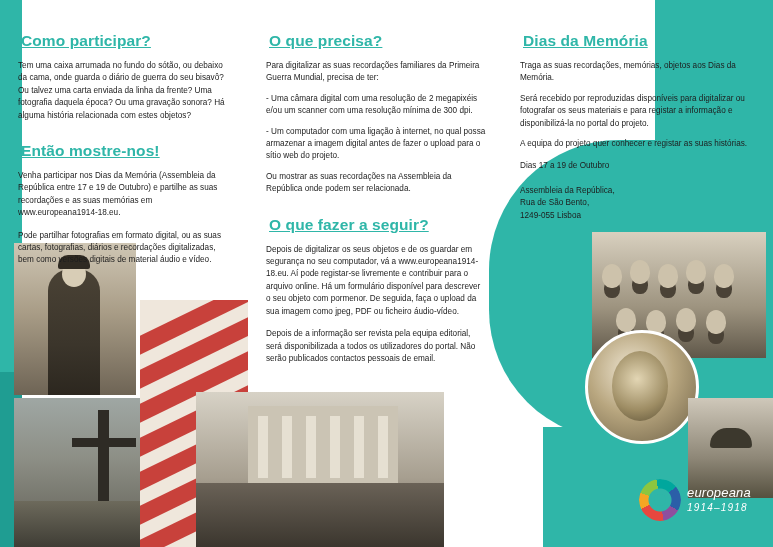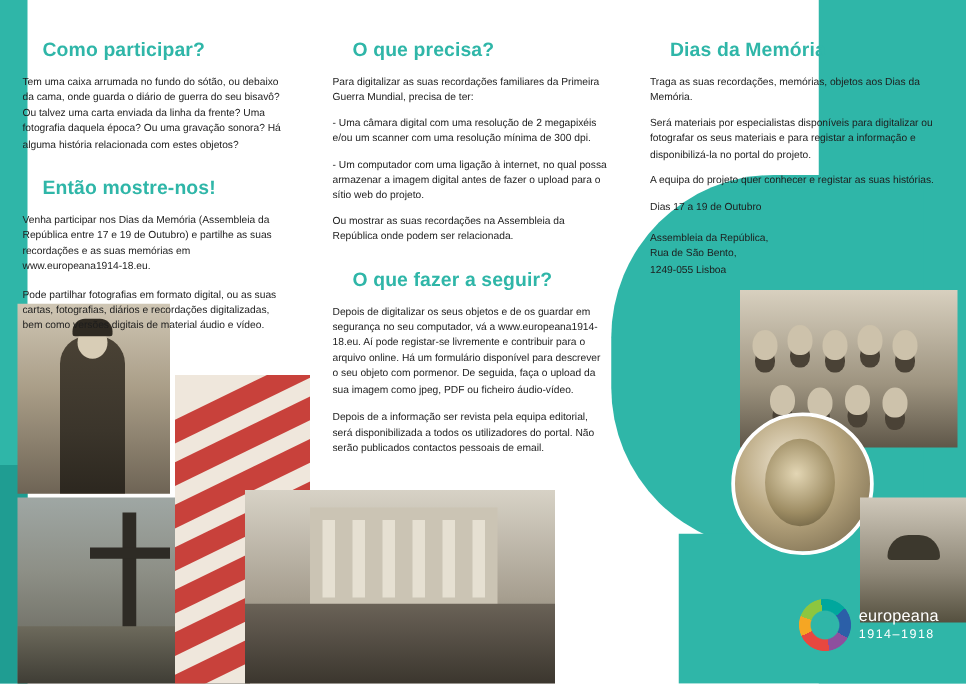--- a/index.html
+++ b/index.html
@@ -246,25 +246,26 @@
     border-radius: 21px 21px 4px 4px;
     background: #3c382d;
   }
 
   
   .col {
     position: absolute;
     color: #2b2b2b;
   }
   h2.heading {
-    margin: 0 0 10px 16px;
+    margin: 0 0 10px 3px;
     color: #2fb6a8;
     font-size: 15.5px;
     font-weight: bold;
     letter-spacing: 0.1px;
+    text-decoration: underline;
   }
   h2.heading.second {
     margin-top: 20px;
   }
   p.body {
     margin: 0 0 10px 0;
     font-size: 8.2px;
     line-height: 12.4px;
     color: #1d1d1d;
   }
@@ -276,20 +277,21 @@
   #col-mid   { left: 266px; top: 32px;  width: 220px; }
   #col-right { left: 520px; top: 32px;  width: 228px; }
 
   
   #logo {
     position: absolute;
     left: 639px;
     top: 477px;
     width: 120px;
     height: 50px;
+    font-style: italic;
   }
   #logo .mark {
     position: absolute;
     left: 0;
     top: 2px;
     width: 42px;
     height: 42px;
   }
   #logo .mark .swirl {
     position: absolute;
@@ -417,21 +419,21 @@
     <p class="body tight">- Um computador com uma ligação à internet, no qual possa armazenar a imagem digital antes de fazer o upload para o sítio web do projeto.</p>
     <p class="body">Ou mostrar as suas recordações na Assembleia da República onde podem ser relacionada.</p>
     <h2 class="heading second">O que fazer a seguir?</h2>
     <p class="body">Depois de digitalizar os seus objetos e de os guardar em segurança no seu computador, vá a www.europeana1914-18.eu. Aí pode registar-se livremente e contribuir para o arquivo online. Há um formulário disponível para descrever o seu objeto com pormenor. De seguida, faça o upload da sua imagem como jpeg, PDF ou ficheiro áudio-vídeo.</p>
     <p class="body">Depois de a informação ser revista pela equipa editorial, será disponibilizada a todos os utilizadores do portal. Não serão publicados contactos pessoais de email.</p>
   </div>
 
   <div class="col" id="col-right">
     <h2 class="heading">Dias da Memória</h2>
     <p class="body tight">Traga as suas recordações, memórias, objetos aos Dias da Memória.</p>
-    <p class="body tight">Será materiais por especialistas disponíveis para digitalizar ou fotografar os seus materiais e para registar a informação e disponibilizá-la no portal do projeto.</p>
+    <p class="body tight">Será recebido por reproduzidas disponíveis para digitalizar ou fotografar os seus materiais e para registar a informação e disponibilizá-la no portal do projeto.</p>
     <p class="body">A equipa do projeto quer conhecer e registar as suas histórias.</p>
     <p class="body" style="margin-bottom:12px">Dias 17 a 19 de Outubro</p>
     <p class="body" style="margin-bottom:0">Assembleia da República,</p>
     <p class="body" style="margin-bottom:0">Rua de São Bento,</p>
     <p class="body">1249-055 Lisboa</p>
   </div>
 
   <div id="logo">
     <div class="mark">
       <div class="swirl"></div>

